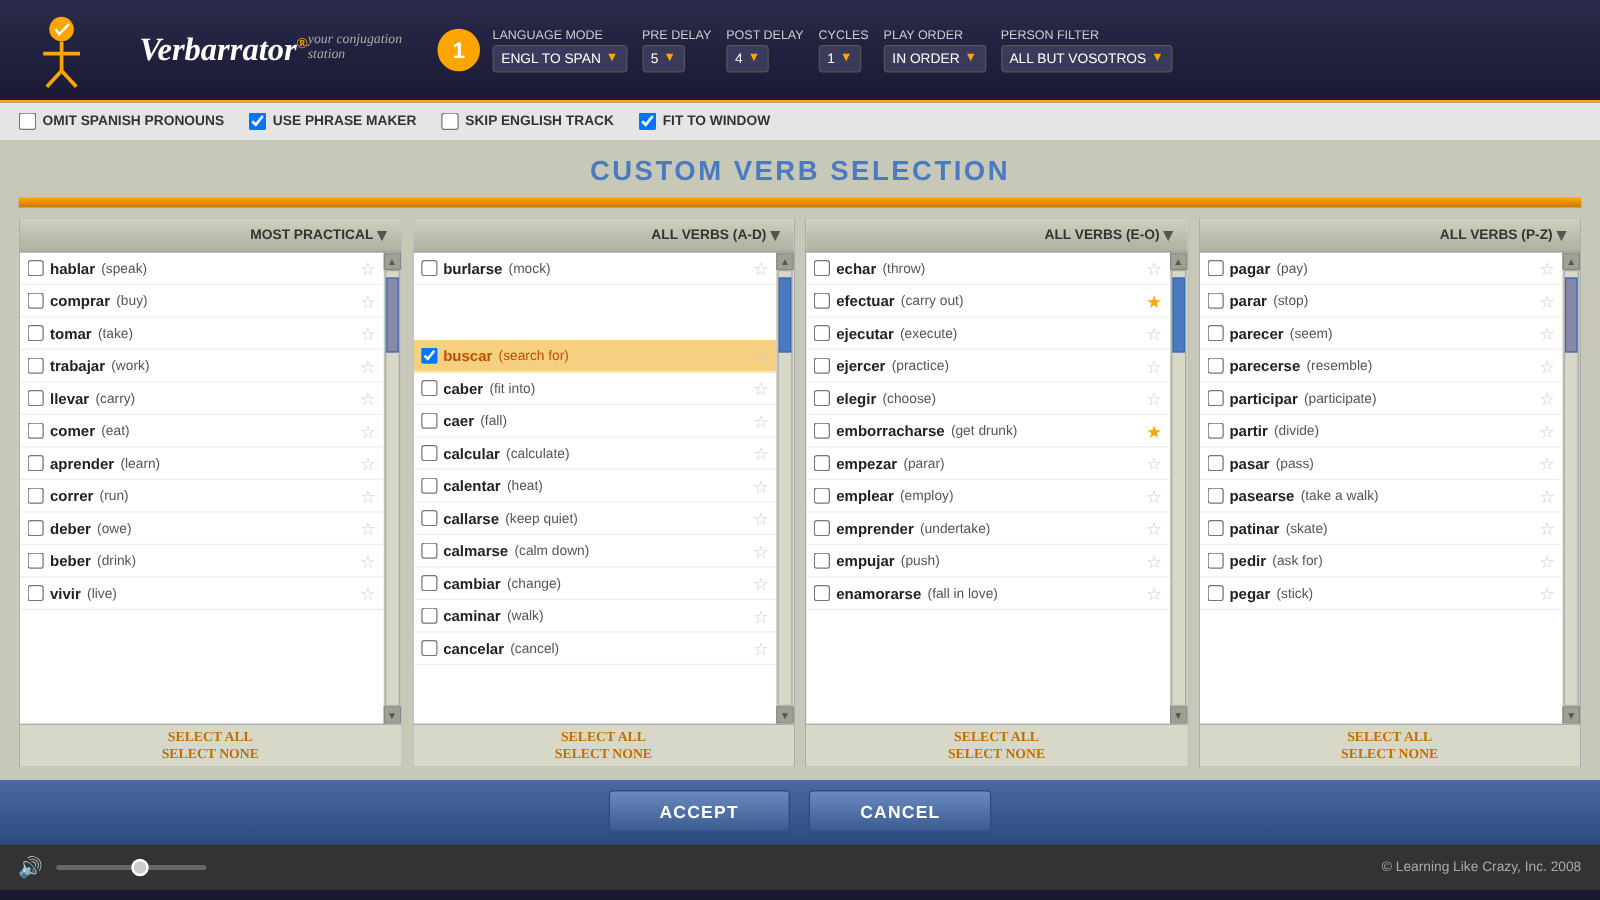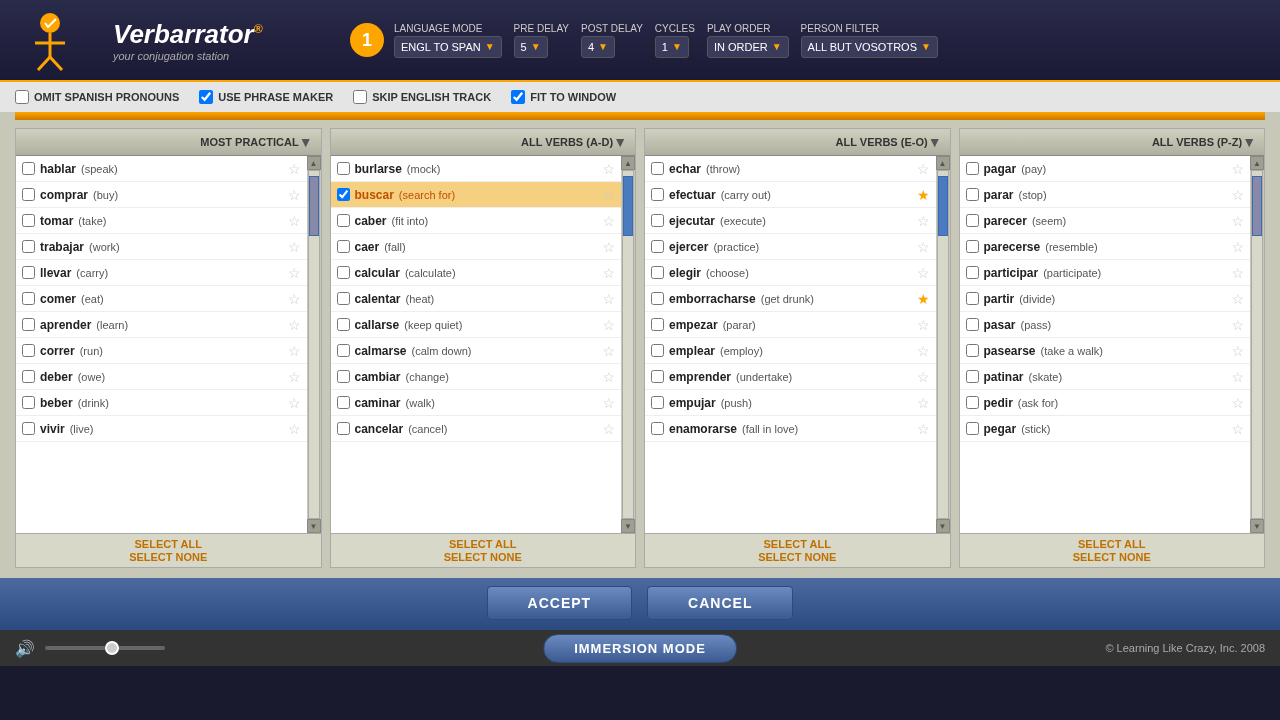--- a/index.html
+++ b/index.html
@@ -29,22 +29,23 @@
       flex-shrink: 0;
     }
 
     .logo-svg {
       width: 80px;
       height: 70px;
     }
 
     .logo-text-area {
       display: flex;
-      flex-direction: column;
+      flex-direction: row;
       margin-left: 23px;
+      font-family: Liberation Serif, serif;
     }
 
     .step-badge {
       background: #ffa500;
       color: #fff;
       border-radius: 50%;
       width: 34px;
       height: 34px;
       display: flex;
       align-items: center;
@@ -190,20 +191,21 @@
       border-bottom: 1px solid #eee;
       gap: 5px;
       font-size: 12px;
       color: #333;
       cursor: pointer;
       min-height: 26px;
     }
 
     .verb-item.selected {
       background: #f5d080;
+      margin-top: 44px;
     }
 
     .verb-item input[type="checkbox"] {
       width: 13px;
       height: 13px;
       flex-shrink: 0;
     }
 
     .verb-name {
       font-weight: bold;
@@ -246,20 +248,21 @@
       border-top: 1px solid #aaa;
     }
 
     .select-link {
       color: #c07000;
       font-size: 11px;
       font-weight: bold;
       text-decoration: none;
       cursor: pointer;
       text-align: left;
+      font-family: Liberation Serif, serif;
     }
 
     
     .bottom-bar {
       background: linear-gradient(180deg, #4a6aa0 0%, #2a4a80 100%);
       padding: 10px;
       display: flex;
       justify-content: center;
       gap: 15px;
       height: 52px;
@@ -468,20 +471,21 @@
     <input type="checkbox" style="">
     <span>SKIP ENGLISH TRACK</span>
   </div>
   <div class="checkbox-item">
     <input type="checkbox" checked="" style="">
     <span>FIT TO WINDOW</span>
   </div>
 </div>
 
 <div class="main-content">
+  <div class="page-title">CUSTOM VERB SELECTION</div>
   <div class="orange-bar"></div>
 
   <div class="columns-container">
 
     <div class="verb-column">
       <div class="column-header">
         <span class="column-header-text">MOST PRACTICAL</span>
         <span class="arrow">▼</span>
       </div>
       <div class="list-with-scroll">
@@ -839,17 +843,14 @@
   <button class="action-btn">CANCEL</button>
 </div>
 
 <div class="footer">
   <div class="footer-left">
     <span class="volume-icon">🔊</span>
     <div class="volume-slider-track">
       <div class="volume-slider-thumb"></div>
     </div>
   </div>
-  <div class="footer-center">
-    <button class="immersion-btn">IMMERSION MODE</button>
-  </div>
   <div class="footer-right">© Learning Like Crazy, Inc. 2008</div>
 </div>
 
 </body></html>

